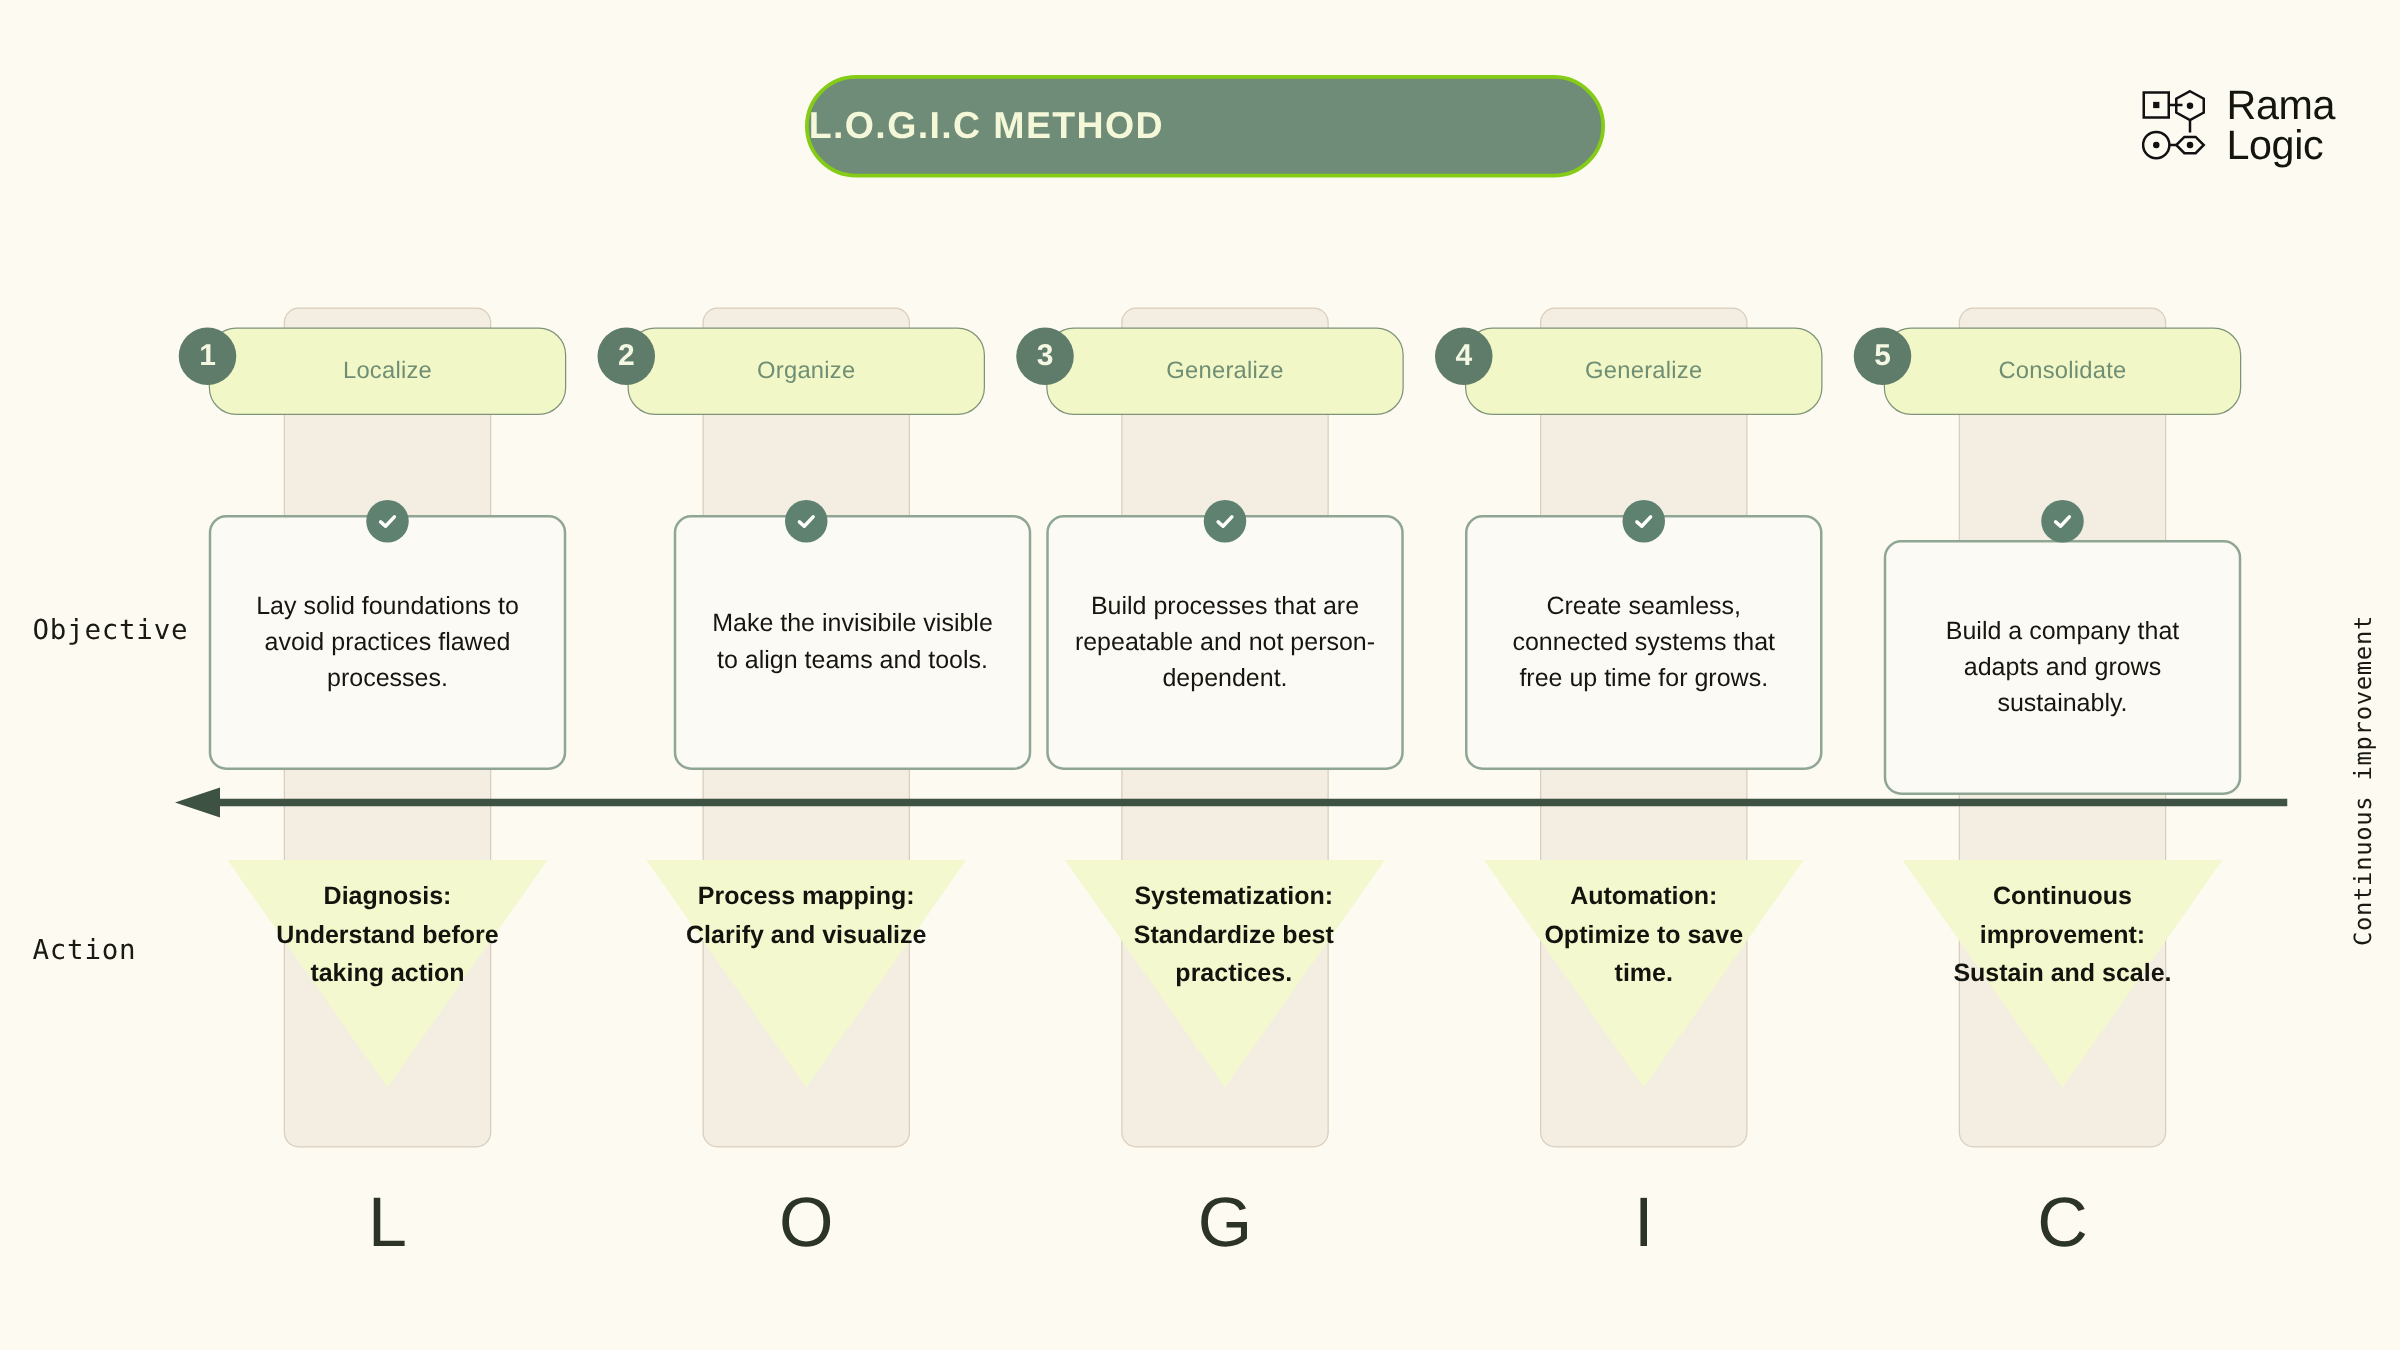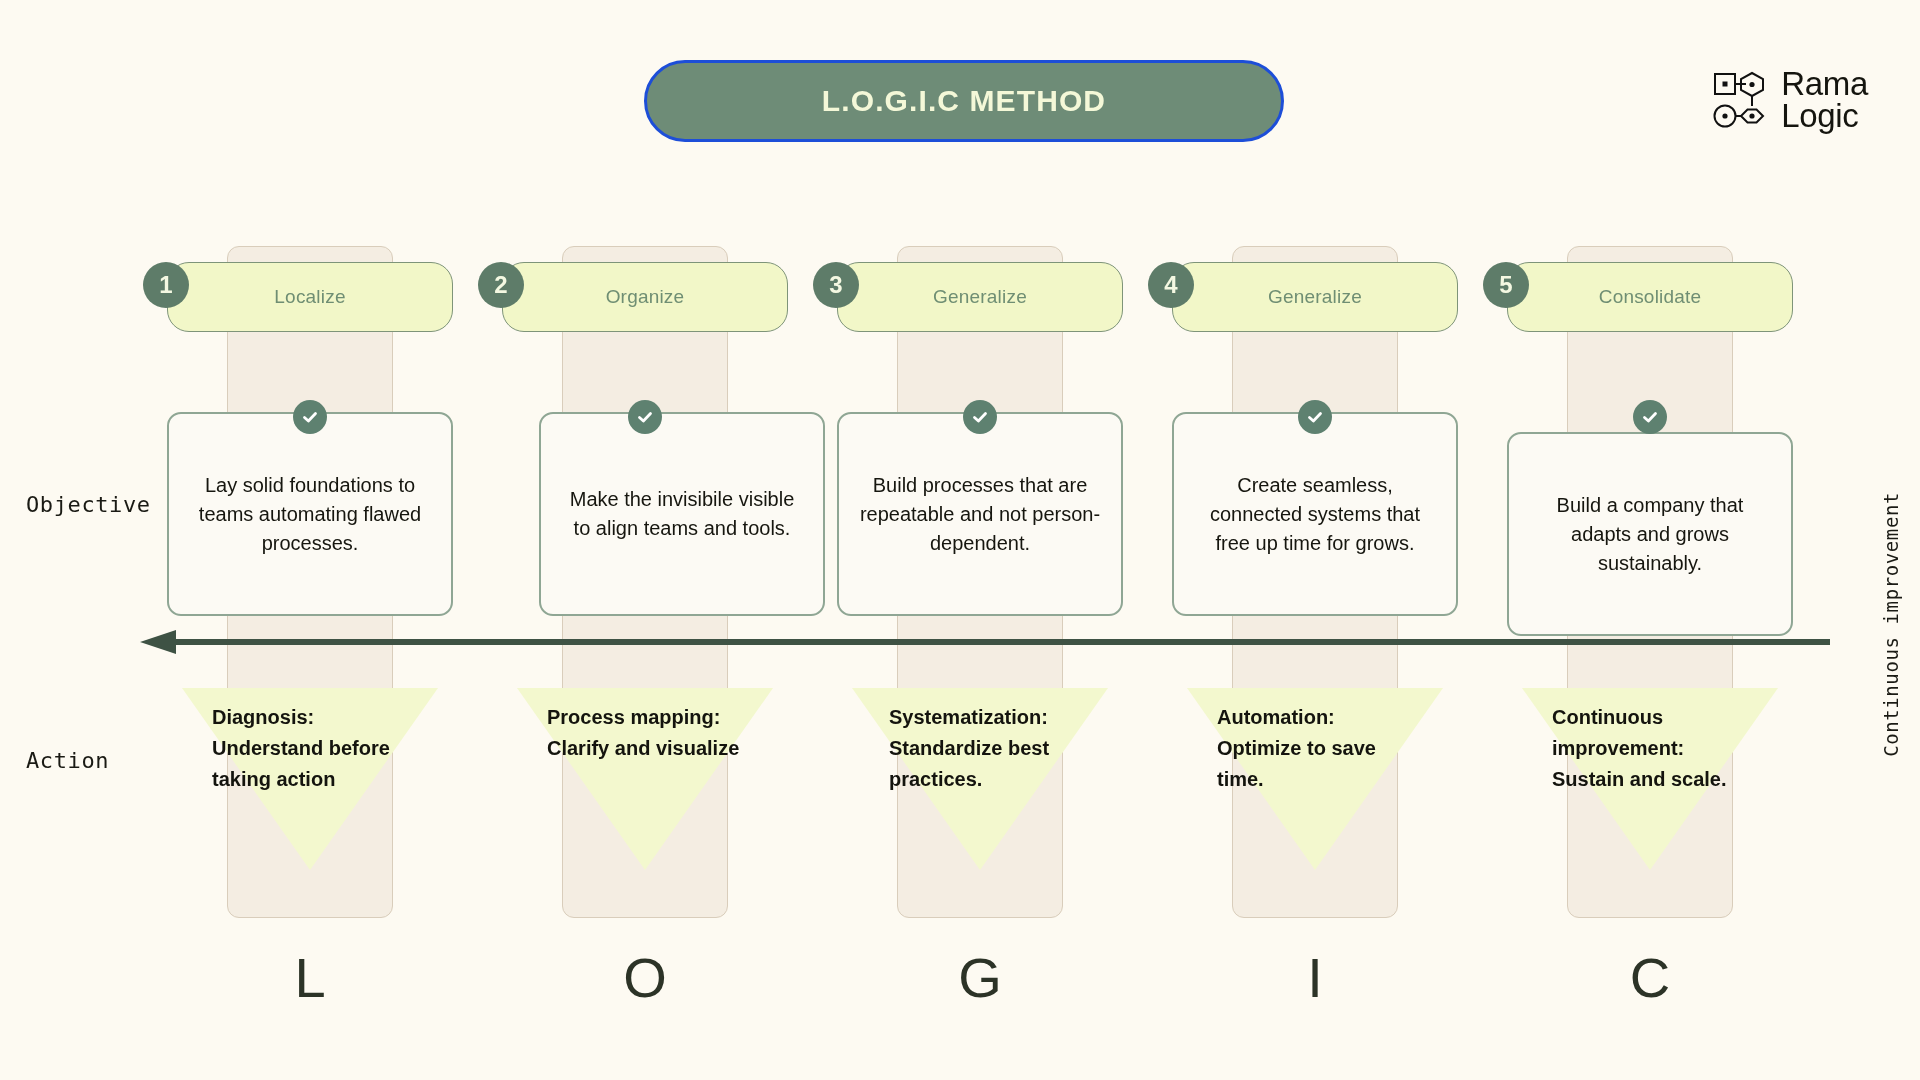--- a/index.html
+++ b/index.html
@@ -16,26 +16,26 @@
   }
 
   
   #title-banner {
     position: absolute;
     left: 644px;
     top: 60px;
     width: 640px;
     height: 82px;
     background: #6E8C77;
-    border: 3px solid #1d4ed8;
+    border: 3px solid #84cc16;
     border-radius: 41px;
     box-sizing: border-box;
     display: flex;
     align-items: center;
-    justify-content: center;
+    justify-content: flex-start;
   }
   #title-banner .t {
     color: #F4F8D8;
     font-size: 30px;
     font-weight: bold;
     letter-spacing: 1.1px;
   }
 
   
   #logo {
@@ -191,20 +191,21 @@
 
   
   .atxt {
     position: absolute;
     top: 702px;
     width: 196px;
     font-size: 20px;
     font-weight: bold;
     color: #14140E;
     line-height: 1.55;
+    text-align: center;
     z-index: 3;
   }
 
   
   .letter {
     position: absolute;
     top: 950px;
     width: 166px;
     text-align: center;
     font-size: 56px;
@@ -263,21 +264,21 @@
 
 <div id="stage">
     <div class="col">
       <div class="strip" style="left: 227px;"></div>
       <div class="tri" style="left: 182px;"></div>
       <div class="pill" style="left: 167px;">
         <span class="pt">Localize</span>
       </div>
       <div class="badge" style="left: 143px;">1</div>
       <div class="ocard" style="left: 167px;">
-        <div class="otxt">Lay solid foundations to teams automating flawed processes.</div>
+        <div class="otxt">Lay solid foundations to avoid practices flawed processes.</div>
       </div>
       <div class="check" style="left: 293px;">
         <svg width="20" height="20" viewBox="0 0 20 20">
           <polyline points="4.5,10.5 8.4,14 15.5,6.5" fill="none" stroke="#FFFFFF" stroke-width="2.8" stroke-linecap="round" stroke-linejoin="round"></polyline>
         </svg>
       </div>
       <div class="atxt" style="left: 212px;">Diagnosis: Understand before taking action</div>
       <div class="letter" style="left: 227px;">L</div>
     </div>
     <div class="col">

